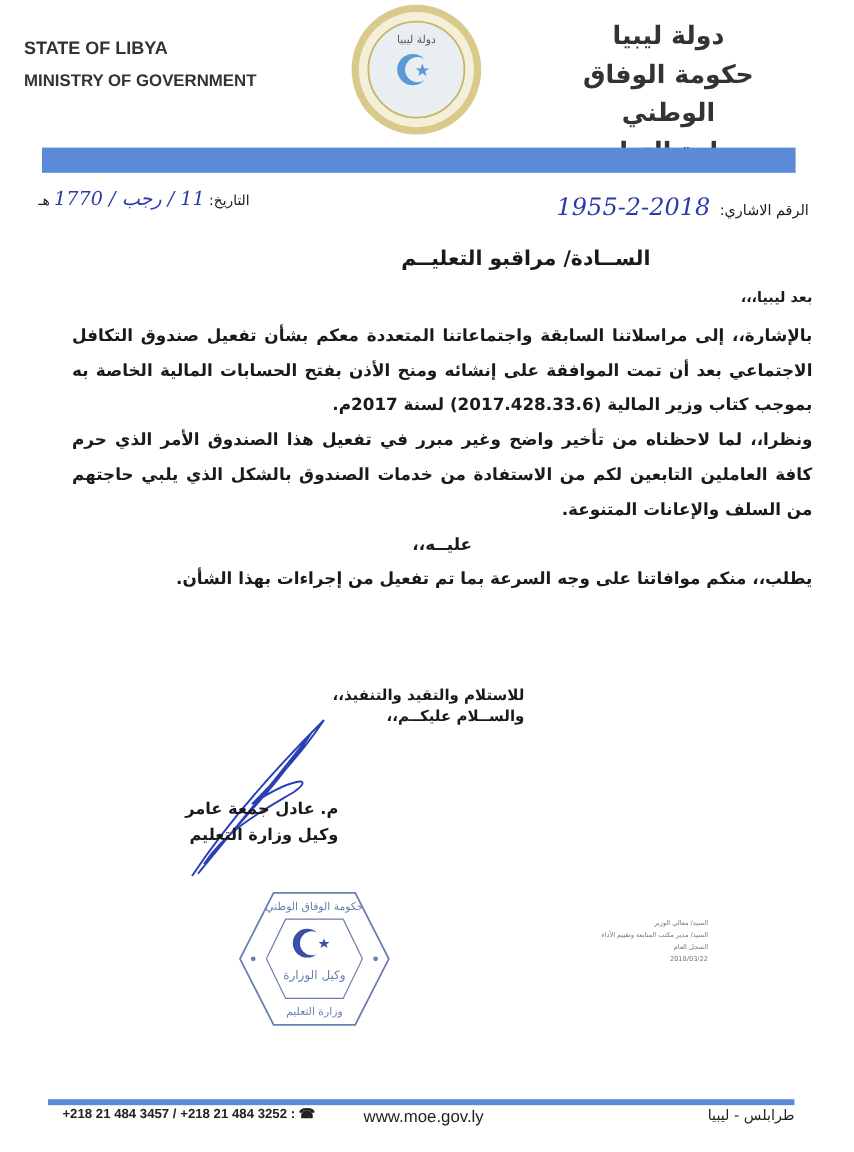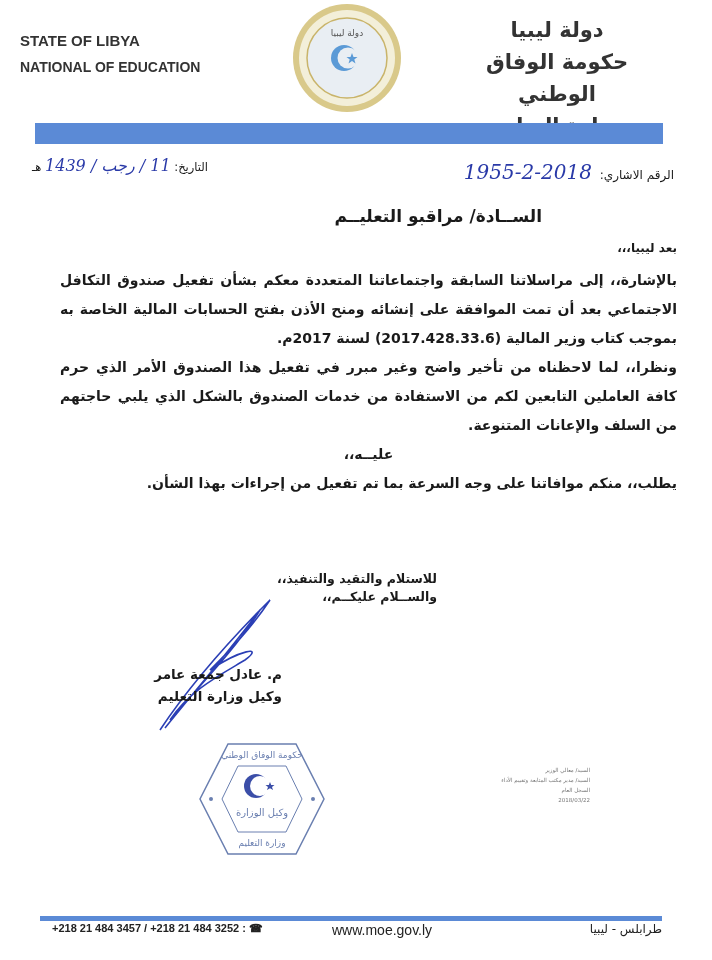--- a/index.html
+++ b/index.html
@@ -29,29 +29,29 @@
   .closing div{line-height:18px;}
   .sig{left:150px;top:590px;width:140px;height:145px;}
   .signer{right:430px;top:663px;direction:rtl;font-size:13.5px;font-weight:bold;text-align:right;}
   .signer div{line-height:22px;}
   .stamp{left:198px;top:740px;width:128px;height:118px;}
   .cc{left:440px;top:765px;width:150px;direction:rtl;font-size:5.5px;color:#777;}
   .cc div{line-height:10px;}
   .fbar{left:40px;top:916px;width:622px;height:5px;background:#5b8ad6;}
   .footer{top:922px;font-size:11px;color:#222;}
   .f-phone{left:52px;font-family:"Liberation Sans",sans-serif;font-weight:bold;}
-  .f-web{left:303px;font-size:14px;font-family:"Liberation Sans",sans-serif;margin-left:29px;}
+  .f-web{left:303px;font-size:14px;font-family:"Liberation Sans",sans-serif;}
   .f-city{right:50px;direction:rtl;font-size:12px;}
 </style>
 </head>
 <body>
 
 <div class="abs en-head">
   <div class="l1">STATE OF LIBYA</div>
-  <div class="l3">NATIONAL OF EDUCATION</div>
+  <div class="l3">MINISTRY OF GOVERNMENT</div>
 </div>
 
 <svg class="abs seal" viewBox="0 0 122 112">
   <circle cx="61" cy="56" r="54" fill="#d9c98a"></circle>
   <circle cx="61" cy="56" r="48" fill="#f3efd9"></circle>
   <circle cx="61" cy="56" r="40" fill="#e9eef3" stroke="#c9b46a" stroke-width="1.5"></circle>
   <circle cx="58" cy="56" r="13" fill="#5b9ad6"></circle>
   <circle cx="62" cy="56" r="10.5" fill="#e9eef3"></circle>
   <polygon points="66,51 67.5,55 71.5,55 68.3,57.5 69.5,61.5 66,59 62.5,61.5 63.7,57.5 60.5,55 64.5,55" fill="#5b9ad6"></polygon>
   <text x="61" y="34" text-anchor="middle" font-size="9" fill="#555" font-family="DejaVu Sans, sans-serif">دولة ليبيا</text>
@@ -66,21 +66,21 @@
 <div class="abs bar"></div>
 
 <div class="abs ref">
   <span>الرقم الاشاري:</span>
   <span class="hand">2018-2-1955</span>
 </div>
 
 <div class="abs dates">
   <div>
     <span>التاريخ:</span>
-    <span class="hand">11 / رجب / 1439</span>
+    <span class="hand">11 / رجب / 1770</span>
     <span>هـ</span>
   </div>
 </div>
 
 <div class="abs to">الســادة/ مراقبو التعليــم</div>
 <div class="abs greet">بعد ليبيا،،،</div>
 
 <div class="abs body">
   <p>بالإشارة،، إلى مراسلاتنا السابقة واجتماعاتنا المتعددة معكم بشأن تفعيل صندوق التكافل الاجتماعي بعد أن تمت الموافقة على إنشائه ومنح الأذن بفتح الحسابات المالية الخاصة به بموجب كتاب وزير المالية (2017.428.33.6) لسنة 2017م.</p>
   <p>ونظرا،، لما لاحظناه من تأخير واضح وغير مبرر في تفعيل هذا الصندوق الأمر الذي حرم كافة العاملين التابعين لكم من الاستفادة من خدمات الصندوق بالشكل الذي يلبي حاجتهم من السلف والإعانات المتنوعة.</p>

